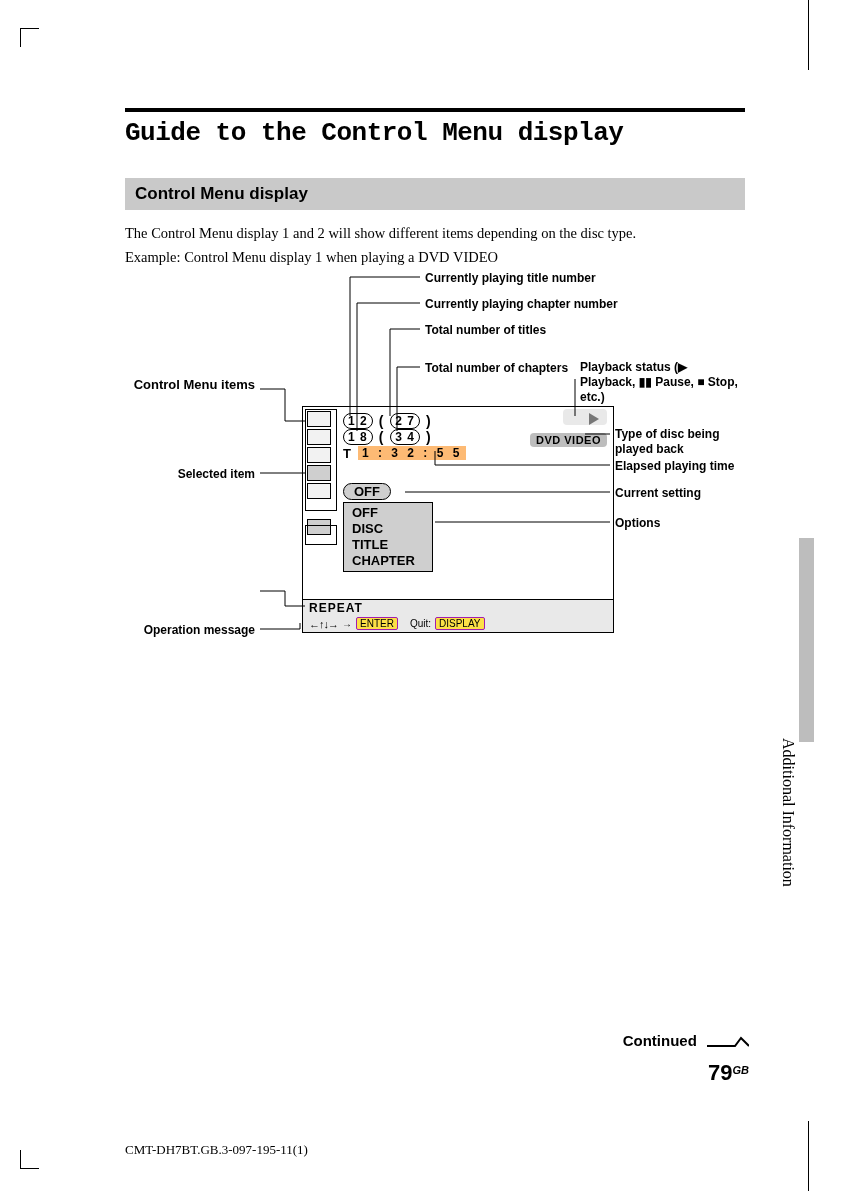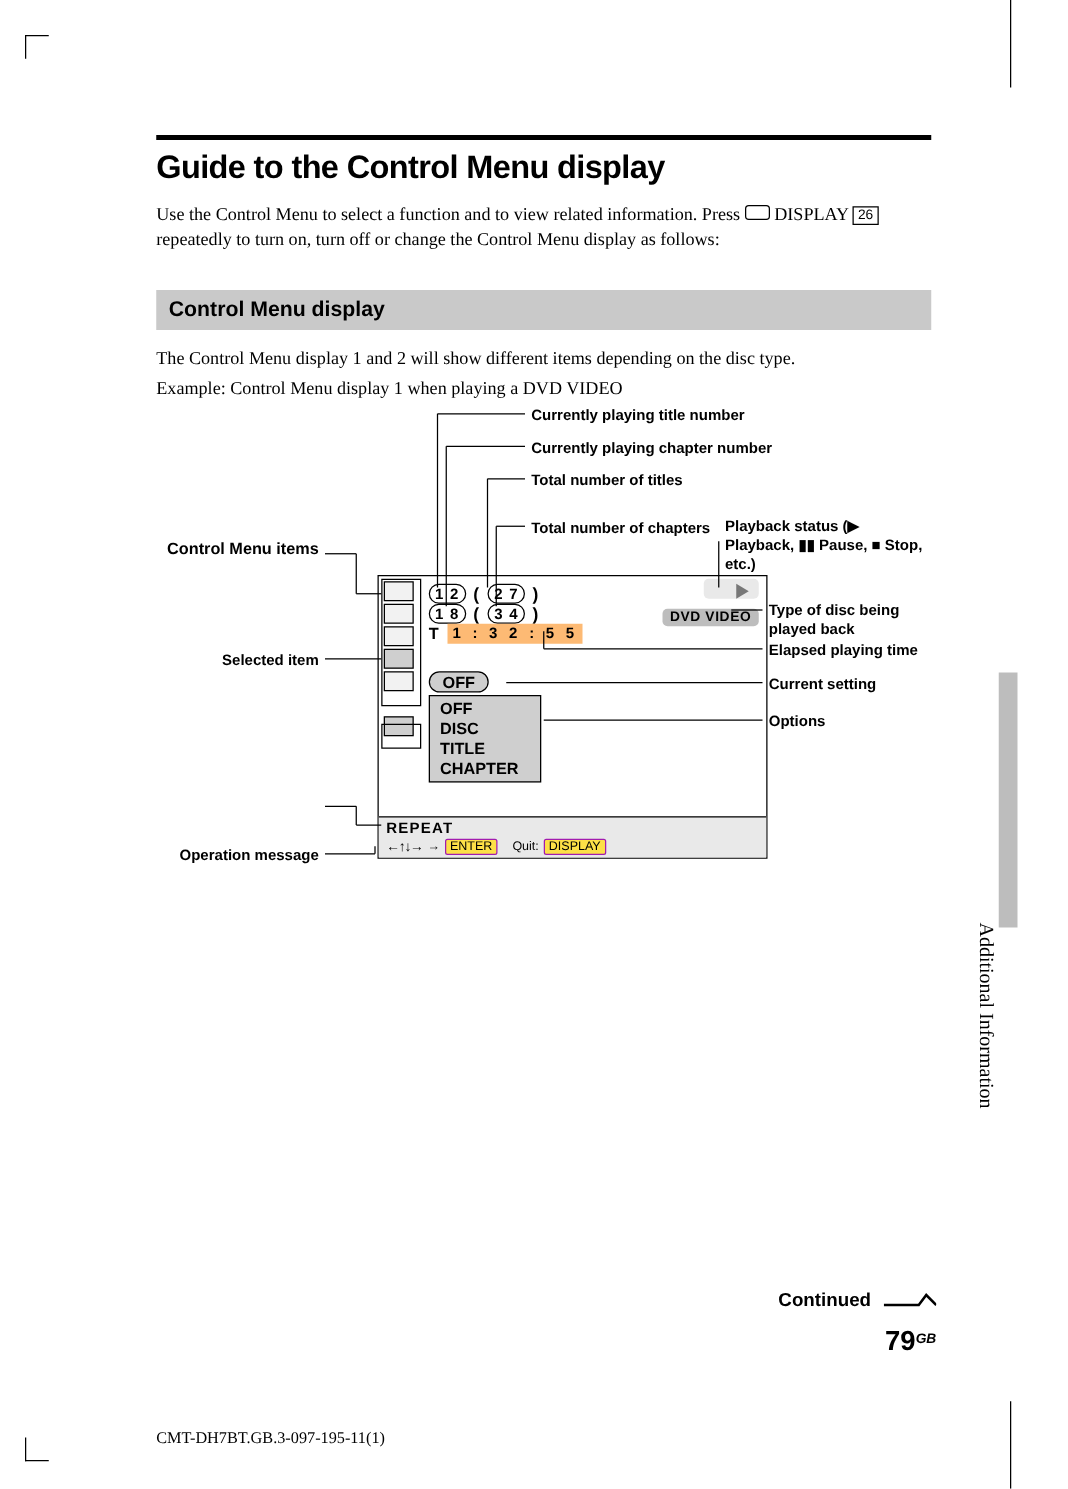--- a/index.html
+++ b/index.html
@@ -2,38 +2,38 @@
 <html><head>
 <meta charset="utf-8">
 <style>
   @page { margin:0 }
   html,body{margin:0;padding:0;background:#fff;color:#000;font-family:Georgia,"Times New Roman",serif}
   .page{width:854px;height:1191px;position:relative;box-sizing:border-box}
   .crop-tl{position:absolute;left:20px;top:28px;width:18px;height:18px;border-left:1px solid #000;border-top:1px solid #000}
   .crop-r{position:absolute;right:45px;top:0;width:0;height:70px;border-right:1px solid #000}
   .content{position:absolute;left:125px;top:108px;width:620px}
   .rule{height:4px;background:#000;margin-bottom:6px}
-  h1{font-family:Liberation Sans, sans-serif;font-weight:800;font-size:26px;margin:0 0 14px 0;letter-spacing:-0.5px}
+  h1{font-family:Liberation Mono, monospace;font-weight:800;font-size:26px;margin:0 0 14px 0;letter-spacing:-0.5px}
   p{font-size:14.5px;line-height:1.35;margin:0 0 4px 0}
   .boxed-num{display:inline-block;border:1px solid #000;font-size:11px;padding:0 3px;line-height:13px;vertical-align:1px;font-family:Arial,Helvetica,sans-serif}
   .disp-icon{display:inline-block;width:18px;height:10px;border:1px solid #000;border-radius:3px;vertical-align:0;position:relative}
   .section-bar{background:#c9c9c9;font-family:Arial,Helvetica,sans-serif;font-weight:700;font-size:17px;padding:6px 10px;margin:30px 0 14px 0}
   .diagram-zone{position:relative;height:470px;margin-top:4px;font-family:Arial,Helvetica,sans-serif}
   .call{position:absolute;font-size:12px;font-weight:700;line-height:1.25;white-space:nowrap}
   .call.r{text-align:left}
   .call.l{text-align:right}
   
   .osd{position:absolute;left:177px;top:135px;width:310px;height:225px;border:1.5px solid #000;background:#fff}
   .osd .iconcol{position:absolute;left:4px;top:4px;width:30px}
   .osd .iconcol .ic{width:24px;height:16px;border:1px solid #000;margin-bottom:2px;background:#f2f2f2;box-sizing:border-box}
   .osd .iconcol .ic.sel{background:#cfcfcf}
   .osd .iconstack-box{position:absolute;left:2px;top:2px;width:30px;height:100px;border:1.5px solid #000}
   .osd .iconstack-box2{position:absolute;left:2px;top:118px;width:30px;height:18px;border:1.5px solid #000}
   .osd .datainfo{position:absolute;left:40px;top:6px;font-family:Arial,sans-serif;font-size:13px;font-weight:600;letter-spacing:1px}
-  .osd .datainfo .row{height:16px;display:flex;gap:6px;}
+  .osd .datainfo .row{height:16px;display:flex;gap:6px;align-items:center}
   .bubble{border:1px solid #000;border-radius:8px;padding:0 4px;font-size:12px;line-height:14px;display:inline-block}
   .paren{font-family:Arial,sans-serif;font-size:14px}
   .timecode{background:#fdba74;padding:0 4px;font-size:12px;letter-spacing:3px}
   .dvdbadge{position:absolute;right:6px;top:26px;background:#bdbdbd;border-radius:4px;padding:1px 6px;font-size:11px;font-weight:700;letter-spacing:0.5px}
   .playicon{position:absolute;right:14px;top:6px;width:0;height:0;border-left:10px solid #777;border-top:6px solid transparent;border-bottom:6px solid transparent}
   .playicon-bg{position:absolute;right:6px;top:2px;width:44px;height:16px;background:#e9e9e9;border-radius:4px}
   .offstack{position:absolute;left:40px;top:76px;font-family:Arial,sans-serif;font-size:13px;font-weight:700}
   .offstack .off1{background:#cfcfcf;border:1px solid #000;border-radius:10px;padding:0 10px;display:inline-block;margin-bottom:2px}
   .offstack .optbox{background:#cfcfcf;border:1px solid #000;padding:2px 8px;width:72px}
   .offstack .optbox div{line-height:16px}
@@ -62,27 +62,20 @@
 <div class="page">
   <div class="crop-tl"></div>
   <div class="crop-r"></div>
   <div class="crop-bl"></div>
   <div class="crop-rb"></div>
 
   <div class="content">
     <div class="rule"></div>
     <h1>Guide to the Control Menu display</h1>
 
-    <p>
-      <span>Use the Control Menu to select a function and to view related information. Press</span>
-      <span class="disp-icon"></span>
-      <span>DISPLAY</span>
-      <span class="boxed-num">26</span>
-      <span>repeatedly to turn on, turn off or change the Control Menu display as follows:</span>
-    </p>
 
     <div class="section-bar">Control Menu display</div>
     <p>The Control Menu display 1 and 2 will show different items depending on the disc type.</p>
     <p>Example: Control Menu display 1 when playing a DVD VIDEO</p>
 
     <div class="diagram-zone">
 
       <div class="call" style="left:300px;top:0">Currently playing title number</div>
       <div class="call" style="left:300px;top:26px">Currently playing chapter number</div>
       <div class="call" style="left:300px;top:52px">Total number of titles</div>

